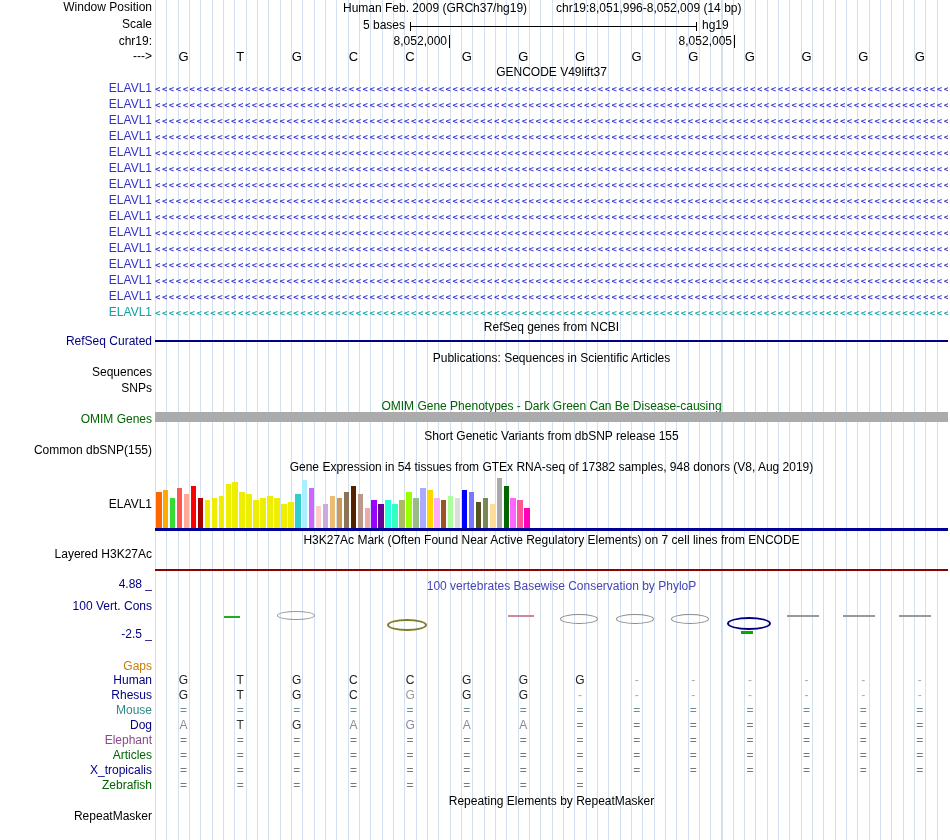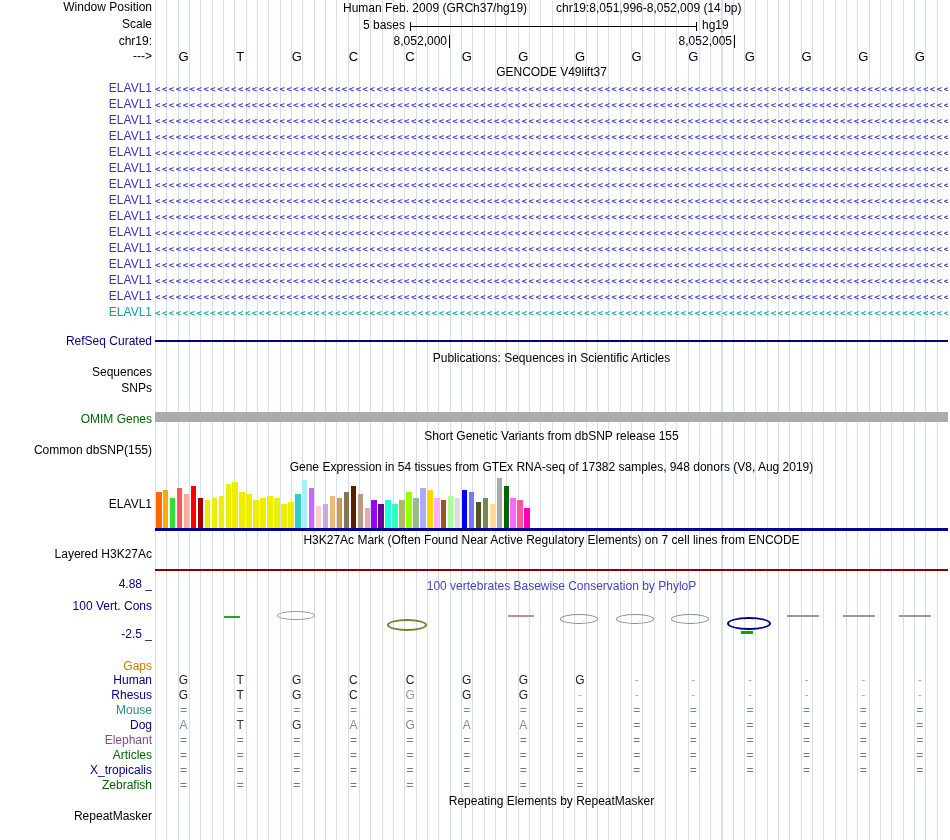--- a/index.html
+++ b/index.html
@@ -71,27 +71,29 @@
       <div class="generow" style="top: 113px; color: rgb(51, 51, 204);">&lt;&lt;&lt;&lt;&lt;&lt;&lt;&lt;&lt;&lt;&lt;&lt;&lt;&lt;&lt;&lt;&lt;&lt;&lt;&lt;&lt;&lt;&lt;&lt;&lt;&lt;&lt;&lt;&lt;&lt;&lt;&lt;&lt;&lt;&lt;&lt;&lt;&lt;&lt;&lt;&lt;&lt;&lt;&lt;&lt;&lt;&lt;&lt;&lt;&lt;&lt;&lt;&lt;&lt;&lt;&lt;&lt;&lt;&lt;&lt;&lt;&lt;&lt;&lt;&lt;&lt;&lt;&lt;&lt;&lt;&lt;&lt;&lt;&lt;&lt;&lt;&lt;&lt;&lt;&lt;&lt;&lt;&lt;&lt;&lt;&lt;&lt;&lt;&lt;&lt;&lt;&lt;&lt;&lt;&lt;&lt;&lt;&lt;&lt;&lt;&lt;&lt;&lt;&lt;&lt;&lt;&lt;&lt;&lt;&lt;&lt;&lt;&lt;&lt;&lt;&lt;&lt;&lt;&lt;&lt;&lt;&lt;&lt;&lt;&lt;&lt;&lt;&lt;&lt;&lt;</div>
       <div class="generow" style="top: 129px; color: rgb(51, 51, 204);">&lt;&lt;&lt;&lt;&lt;&lt;&lt;&lt;&lt;&lt;&lt;&lt;&lt;&lt;&lt;&lt;&lt;&lt;&lt;&lt;&lt;&lt;&lt;&lt;&lt;&lt;&lt;&lt;&lt;&lt;&lt;&lt;&lt;&lt;&lt;&lt;&lt;&lt;&lt;&lt;&lt;&lt;&lt;&lt;&lt;&lt;&lt;&lt;&lt;&lt;&lt;&lt;&lt;&lt;&lt;&lt;&lt;&lt;&lt;&lt;&lt;&lt;&lt;&lt;&lt;&lt;&lt;&lt;&lt;&lt;&lt;&lt;&lt;&lt;&lt;&lt;&lt;&lt;&lt;&lt;&lt;&lt;&lt;&lt;&lt;&lt;&lt;&lt;&lt;&lt;&lt;&lt;&lt;&lt;&lt;&lt;&lt;&lt;&lt;&lt;&lt;&lt;&lt;&lt;&lt;&lt;&lt;&lt;&lt;&lt;&lt;&lt;&lt;&lt;&lt;&lt;&lt;&lt;&lt;&lt;&lt;&lt;&lt;&lt;&lt;&lt;&lt;&lt;&lt;&lt;</div>
       <div class="generow" style="top: 145px; color: rgb(51, 51, 204);">&lt;&lt;&lt;&lt;&lt;&lt;&lt;&lt;&lt;&lt;&lt;&lt;&lt;&lt;&lt;&lt;&lt;&lt;&lt;&lt;&lt;&lt;&lt;&lt;&lt;&lt;&lt;&lt;&lt;&lt;&lt;&lt;&lt;&lt;&lt;&lt;&lt;&lt;&lt;&lt;&lt;&lt;&lt;&lt;&lt;&lt;&lt;&lt;&lt;&lt;&lt;&lt;&lt;&lt;&lt;&lt;&lt;&lt;&lt;&lt;&lt;&lt;&lt;&lt;&lt;&lt;&lt;&lt;&lt;&lt;&lt;&lt;&lt;&lt;&lt;&lt;&lt;&lt;&lt;&lt;&lt;&lt;&lt;&lt;&lt;&lt;&lt;&lt;&lt;&lt;&lt;&lt;&lt;&lt;&lt;&lt;&lt;&lt;&lt;&lt;&lt;&lt;&lt;&lt;&lt;&lt;&lt;&lt;&lt;&lt;&lt;&lt;&lt;&lt;&lt;&lt;&lt;&lt;&lt;&lt;&lt;&lt;&lt;&lt;&lt;&lt;&lt;&lt;&lt;&lt;</div>
       <div class="generow" style="top: 161px; color: rgb(51, 51, 204);">&lt;&lt;&lt;&lt;&lt;&lt;&lt;&lt;&lt;&lt;&lt;&lt;&lt;&lt;&lt;&lt;&lt;&lt;&lt;&lt;&lt;&lt;&lt;&lt;&lt;&lt;&lt;&lt;&lt;&lt;&lt;&lt;&lt;&lt;&lt;&lt;&lt;&lt;&lt;&lt;&lt;&lt;&lt;&lt;&lt;&lt;&lt;&lt;&lt;&lt;&lt;&lt;&lt;&lt;&lt;&lt;&lt;&lt;&lt;&lt;&lt;&lt;&lt;&lt;&lt;&lt;&lt;&lt;&lt;&lt;&lt;&lt;&lt;&lt;&lt;&lt;&lt;&lt;&lt;&lt;&lt;&lt;&lt;&lt;&lt;&lt;&lt;&lt;&lt;&lt;&lt;&lt;&lt;&lt;&lt;&lt;&lt;&lt;&lt;&lt;&lt;&lt;&lt;&lt;&lt;&lt;&lt;&lt;&lt;&lt;&lt;&lt;&lt;&lt;&lt;&lt;&lt;&lt;&lt;&lt;&lt;&lt;&lt;&lt;&lt;&lt;&lt;&lt;&lt;&lt;</div>
       <div class="generow" style="top: 177px; color: rgb(51, 51, 204);">&lt;&lt;&lt;&lt;&lt;&lt;&lt;&lt;&lt;&lt;&lt;&lt;&lt;&lt;&lt;&lt;&lt;&lt;&lt;&lt;&lt;&lt;&lt;&lt;&lt;&lt;&lt;&lt;&lt;&lt;&lt;&lt;&lt;&lt;&lt;&lt;&lt;&lt;&lt;&lt;&lt;&lt;&lt;&lt;&lt;&lt;&lt;&lt;&lt;&lt;&lt;&lt;&lt;&lt;&lt;&lt;&lt;&lt;&lt;&lt;&lt;&lt;&lt;&lt;&lt;&lt;&lt;&lt;&lt;&lt;&lt;&lt;&lt;&lt;&lt;&lt;&lt;&lt;&lt;&lt;&lt;&lt;&lt;&lt;&lt;&lt;&lt;&lt;&lt;&lt;&lt;&lt;&lt;&lt;&lt;&lt;&lt;&lt;&lt;&lt;&lt;&lt;&lt;&lt;&lt;&lt;&lt;&lt;&lt;&lt;&lt;&lt;&lt;&lt;&lt;&lt;&lt;&lt;&lt;&lt;&lt;&lt;&lt;&lt;&lt;&lt;&lt;&lt;&lt;&lt;</div>
       <div class="generow" style="top: 193px; color: rgb(51, 51, 204);">&lt;&lt;&lt;&lt;&lt;&lt;&lt;&lt;&lt;&lt;&lt;&lt;&lt;&lt;&lt;&lt;&lt;&lt;&lt;&lt;&lt;&lt;&lt;&lt;&lt;&lt;&lt;&lt;&lt;&lt;&lt;&lt;&lt;&lt;&lt;&lt;&lt;&lt;&lt;&lt;&lt;&lt;&lt;&lt;&lt;&lt;&lt;&lt;&lt;&lt;&lt;&lt;&lt;&lt;&lt;&lt;&lt;&lt;&lt;&lt;&lt;&lt;&lt;&lt;&lt;&lt;&lt;&lt;&lt;&lt;&lt;&lt;&lt;&lt;&lt;&lt;&lt;&lt;&lt;&lt;&lt;&lt;&lt;&lt;&lt;&lt;&lt;&lt;&lt;&lt;&lt;&lt;&lt;&lt;&lt;&lt;&lt;&lt;&lt;&lt;&lt;&lt;&lt;&lt;&lt;&lt;&lt;&lt;&lt;&lt;&lt;&lt;&lt;&lt;&lt;&lt;&lt;&lt;&lt;&lt;&lt;&lt;&lt;&lt;&lt;&lt;&lt;&lt;&lt;&lt;</div>
       <div class="generow" style="top: 209px; color: rgb(51, 51, 204);">&lt;&lt;&lt;&lt;&lt;&lt;&lt;&lt;&lt;&lt;&lt;&lt;&lt;&lt;&lt;&lt;&lt;&lt;&lt;&lt;&lt;&lt;&lt;&lt;&lt;&lt;&lt;&lt;&lt;&lt;&lt;&lt;&lt;&lt;&lt;&lt;&lt;&lt;&lt;&lt;&lt;&lt;&lt;&lt;&lt;&lt;&lt;&lt;&lt;&lt;&lt;&lt;&lt;&lt;&lt;&lt;&lt;&lt;&lt;&lt;&lt;&lt;&lt;&lt;&lt;&lt;&lt;&lt;&lt;&lt;&lt;&lt;&lt;&lt;&lt;&lt;&lt;&lt;&lt;&lt;&lt;&lt;&lt;&lt;&lt;&lt;&lt;&lt;&lt;&lt;&lt;&lt;&lt;&lt;&lt;&lt;&lt;&lt;&lt;&lt;&lt;&lt;&lt;&lt;&lt;&lt;&lt;&lt;&lt;&lt;&lt;&lt;&lt;&lt;&lt;&lt;&lt;&lt;&lt;&lt;&lt;&lt;&lt;&lt;&lt;&lt;&lt;&lt;&lt;&lt;</div>
       <div class="generow" style="top: 225px; color: rgb(15, 163, 163);">&lt;&lt;&lt;&lt;&lt;&lt;&lt;&lt;&lt;&lt;&lt;&lt;&lt;&lt;&lt;&lt;&lt;&lt;&lt;&lt;&lt;&lt;&lt;&lt;&lt;&lt;&lt;&lt;&lt;&lt;&lt;&lt;&lt;&lt;&lt;&lt;&lt;&lt;&lt;&lt;&lt;&lt;&lt;&lt;&lt;&lt;&lt;&lt;&lt;&lt;&lt;&lt;&lt;&lt;&lt;&lt;&lt;&lt;&lt;&lt;&lt;&lt;&lt;&lt;&lt;&lt;&lt;&lt;&lt;&lt;&lt;&lt;&lt;&lt;&lt;&lt;&lt;&lt;&lt;&lt;&lt;&lt;&lt;&lt;&lt;&lt;&lt;&lt;&lt;&lt;&lt;&lt;&lt;&lt;&lt;&lt;&lt;&lt;&lt;&lt;&lt;&lt;&lt;&lt;&lt;&lt;&lt;&lt;&lt;&lt;&lt;&lt;&lt;&lt;&lt;&lt;&lt;&lt;&lt;&lt;&lt;&lt;&lt;&lt;&lt;&lt;&lt;&lt;&lt;&lt;</div>
     </div>
 
+  <div class="title" style="top:321px">RefSeq genes from NCBI</div>
   <div class="lbl" style="top: 335px; color: rgb(0, 0, 128);">RefSeq Curated</div>
   <div class="abs" style="left: 155px; top: 340px; width: 793px; height: 2px; background: rgb(0, 0, 128);"></div>
 
   <div class="title" style="top:352px">Publications: Sequences in Scientific Articles</div>
   <div class="lbl" style="top:366px">Sequences</div>
   <div class="lbl" style="top:382px">SNPs</div>
 
+  <div class="title" style="top: 400px; color: rgb(0, 100, 0);">OMIM Gene Phenotypes - Dark Green Can Be Disease-causing</div>
   <div class="lbl" style="top: 413px; color: rgb(0, 100, 0);">OMIM Genes</div>
   <div class="abs" style="left: 155px; top: 412px; width: 793px; height: 10px; background: rgb(171, 171, 171);"></div>
 
   <div class="title" style="top:430px">Short Genetic Variants from dbSNP release 155</div>
   <div class="lbl" style="top:444px">Common dbSNP(155)</div>
 
   <div class="title" style="top:461px">Gene Expression in 54 tissues from GTEx RNA-seq of 17382 samples, 948 donors (V8, Aug 2019)</div>
   <div class="lbl" style="top:498px">ELAVL1</div>
   <div class="abs" style="left:155px;top:478px;width:793px;height:50px">
       <div class="bar" style="left: 1px; height: 36px; background: rgb(255, 102, 0);"></div>

